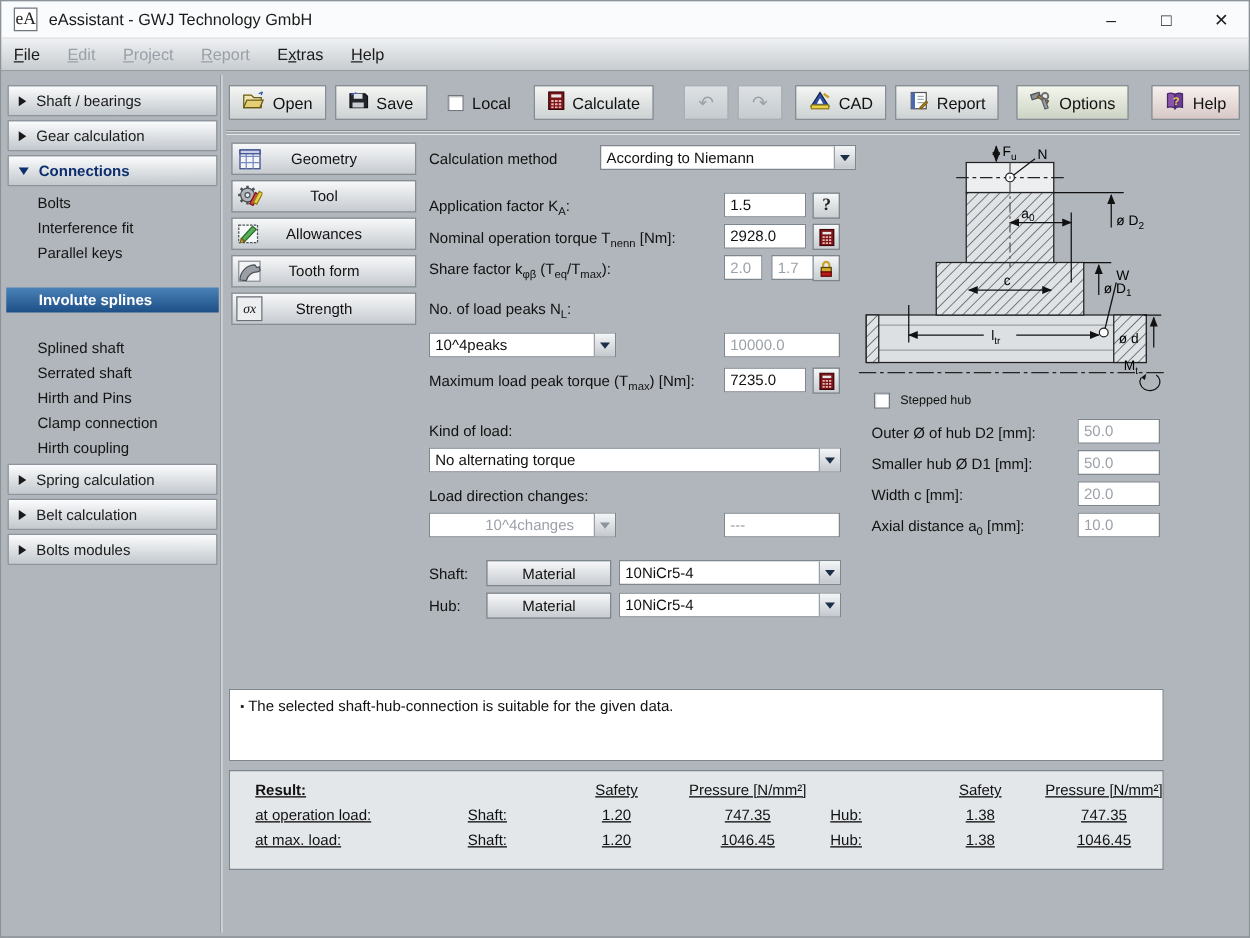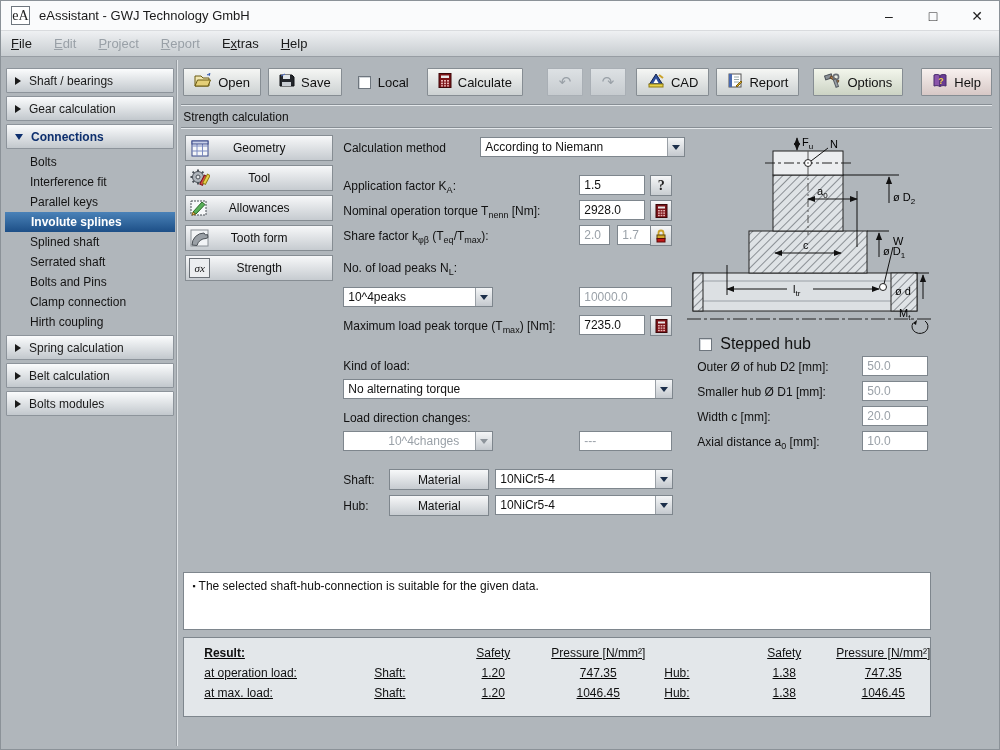--- a/index.html
+++ b/index.html
@@ -46,21 +46,21 @@
   .tri-r { width: 0; height: 0; border-top: 4px solid transparent;
     border-bottom: 4px solid transparent; border-left: 6px solid #1a1a1a; margin-right: 8px; }
   .tri-d { width: 0; height: 0; border-left: 4px solid transparent;
     border-right: 4px solid transparent; border-top: 6px solid #0d2f6e; margin-right: 8px; }
   .side-item {
     height: 20px; display: flex; align-items: center; padding-left: 26px;
     font-size: 12px; color: #141414; cursor: default;
   }
   .side-item.selected {
     background: linear-gradient(#4a82b8, #1d4f87); color: #fff; font-weight: bold;
-    margin: 0 1px;
+    margin: 18px 1px;
   }
   
   .main { flex: 1; display: flex; flex-direction: column; }
   .toolbar { height: 44px; display: flex; align-items: center; padding: 0 4px; }
   .tb-btn {
     height: 28px; display: inline-flex; align-items: center; gap: 6px;
     padding: 0 10px; border: 1px solid #868d93; border-radius: 1px;
     background: linear-gradient(#f5f6f4, #ccd1d2); font-size: 13px; color: #111;
     cursor: default;
   }
@@ -104,21 +104,21 @@
   .dropdown.disabled .dd-text { color: #9aa1a8; padding-left: 44px; }
   .dropdown.disabled .dd-arrow { border-top-color: #8d949b; }
   .sq-btn { position: absolute; width: 22px; height: 21px;
     border: 1px solid #7e868d; background: linear-gradient(#f6f7f8, #c8cdd1);
     display: flex; align-items: center; justify-content: center; cursor: default; }
   .q-glyph { font-family: "Liberation Serif", serif; font-weight: bold; font-size: 14px; color: #222; }
   .push-btn { position: absolute; height: 21px; border: 1px solid #7e868d;
     background: linear-gradient(#f7f8f9, #c6cbd0); font-size: 12px; color: #111;
     display: flex; align-items: center; justify-content: center; cursor: default; }
   .check-row { position: absolute; display: flex; align-items: center; gap: 8px;
-    font-size: 16px; color: #111; }
+    font-size: 10px; color: #111; }
   
   .msg-box { position: absolute; background: #fff; border: 1px solid #7e868d;
     font-size: 12px; color: #111; padding: 6px 8px; }
   .result-box { position: absolute; background: #e3e7ea; border: 1px solid #7e868d;
     padding: 8px 20px; text-decoration: underline; }
   .result-grid { display: grid;
     grid-template-columns: 170px 80px 78px 132px 72px 96px 102px;
     row-gap: 6px; font-size: 12px; color: #111; }
   .rg-left { text-align: left; } .rg-c { text-align: center; }
   .bold { font-weight: bold; }
@@ -162,21 +162,21 @@
       <div class="cat-btn expanded">
           <span class="tri-d"></span>
           <span>Connections</span>
         </div>
       <div class="side-item">Bolts</div>
       <div class="side-item">Interference fit</div>
       <div class="side-item">Parallel keys</div>
       <div class="side-item selected">Involute splines</div>
       <div class="side-item">Splined shaft</div>
       <div class="side-item">Serrated shaft</div>
-      <div class="side-item">Bolts and Pins</div>
+      <div class="side-item">Hirth and Pins</div>
       <div class="side-item">Clamp connection</div>
       <div class="side-item">Hirth coupling</div>
       <div style="height:3px"></div>
       <div class="cat-btn">
           <span class="tri-r"></span>
           <span>Spring calculation</span>
         </div>
       <div class="cat-btn">
           <span class="tri-r"></span>
           <span>Belt calculation</span>
@@ -267,21 +267,20 @@
                 <path d="M2 2 C5 0.8 7.5 2 8 2.6 V13.6 C7.5 13 5 12 2 13 Z" fill="#8a54aa" stroke="#46286a"></path>
                 <path d="M14 2 C11 0.8 8.5 2 8 2.6 V13.6 C8.5 13 11 12 14 13 Z" fill="#6a3c92" stroke="#46286a"></path>
                 <text x="9" y="11" font-size="9" font-weight="bold" fill="#f0d048" text-anchor="middle">?</text>
               </svg></span>
           <span>Help</span>
         </div>
       </div>
 
       <div class="section-header">
         <div class="groove"></div>
-        <div class="section-title">Strength calculation</div>
         <div class="groove"></div>
       </div>
 
       <div class="content">
 
         <div class="nav-btn" style="top:6px">
           <span class="nav-ico">
               <svg width="18" height="17">
                 <rect x="1" y="1" width="16" height="15" fill="#f4f6f8" stroke="#3a4a8a"></rect>
                 <path d="M1 6 h16 M1 11 h16 M6 1 v15 M11.5 1 v15" stroke="#7a8ac0"></path>

